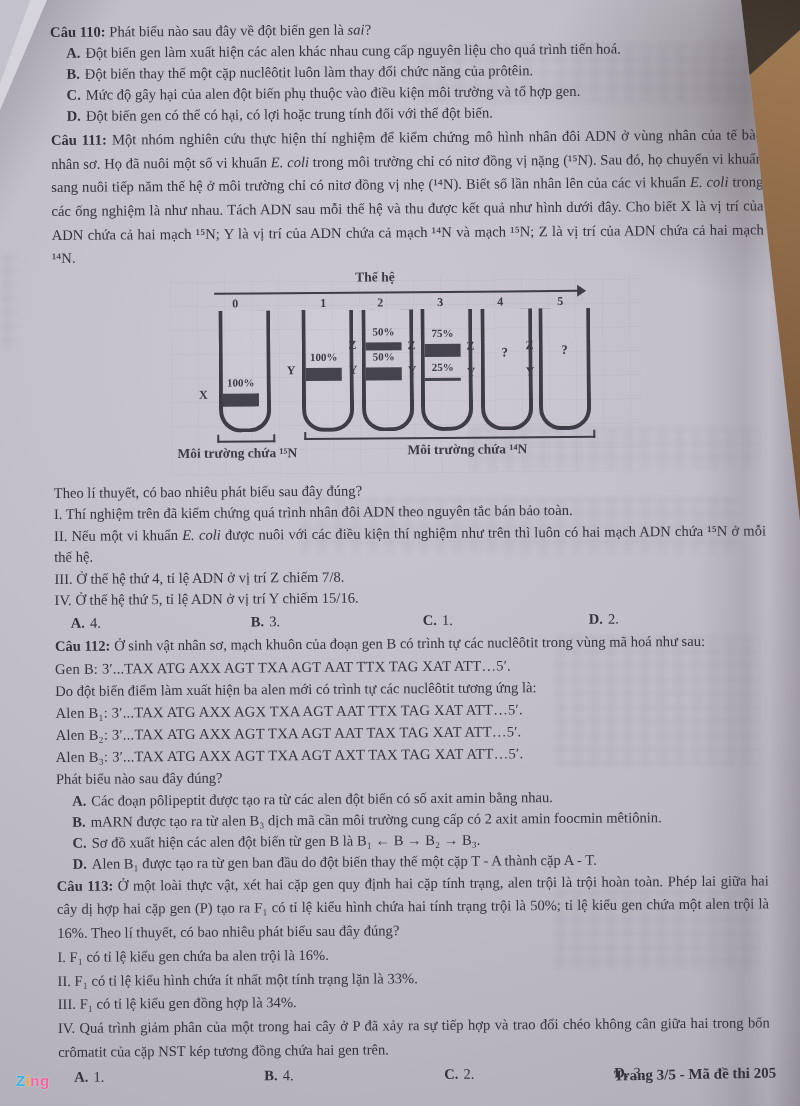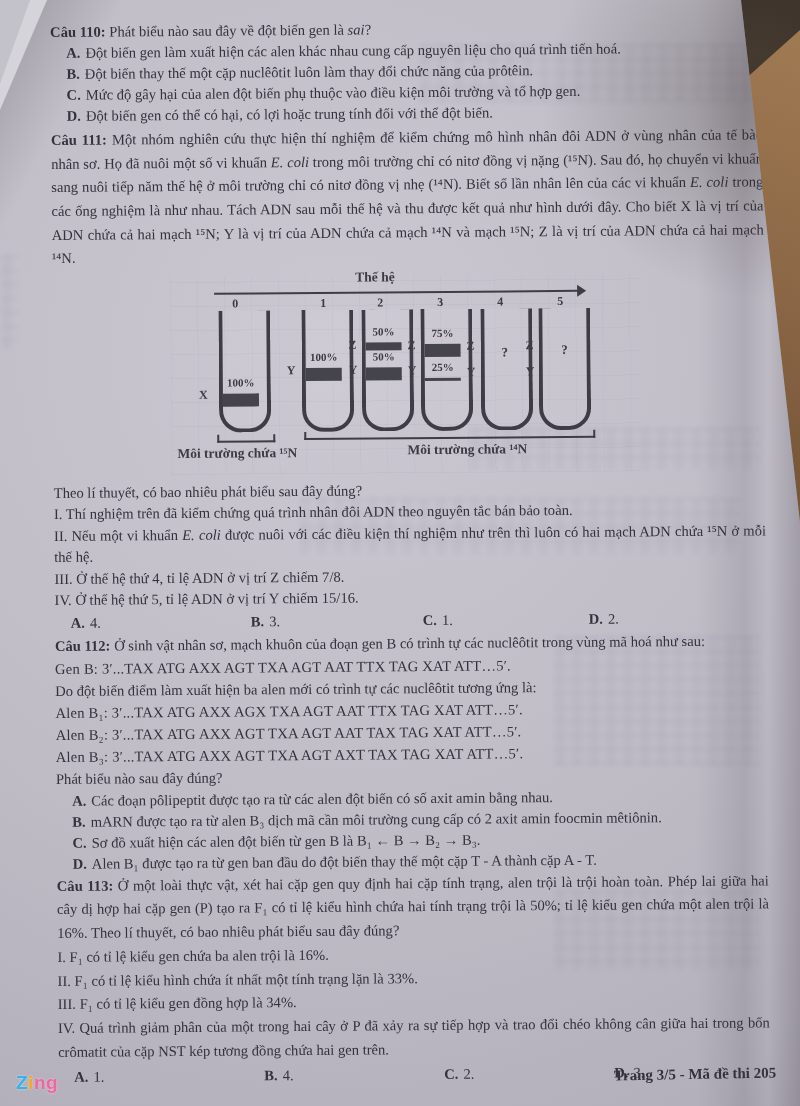--- a/index.html
+++ b/index.html
@@ -88,21 +88,21 @@
   .brk{height:6px;border:2px solid #3e3c44;border-top:none;}
   .brs{left:46px;top:158px;width:54px;}
   .brl{left:133px;top:156px;width:287px;}
   .env{top:169px;width:176px;text-align:center;font-weight:bold;font-size:13.5px;}
   .envl{left:-22px;} .envr{left:208px;top:167px;}
 
   
   .footer{position:absolute;right:24px;top:1066px;font-weight:bold;font-size:15px;color:#34323c;
      transform:rotate(-1deg);}
   .zing{position:absolute;left:16px;top:1072px;font-family:"Liberation Sans","DejaVu Sans",sans-serif;
-     font-weight:bold;font-size:19px;letter-spacing:.5px;text-shadow:0 0 2px rgba(255,255,255,.55);}
+     font-weight:bold;font-size:15px;letter-spacing:.5px;text-shadow:0 0 2px rgba(255,255,255,.55);}
 </style>
 </head>
 <body>
 
 <div class="bg-dark"></div>
 <div class="bg-brown"></div>
 <div class="cable"></div>
 <div class="under-corner"></div>
 <div class="under-corner2"></div>
 

